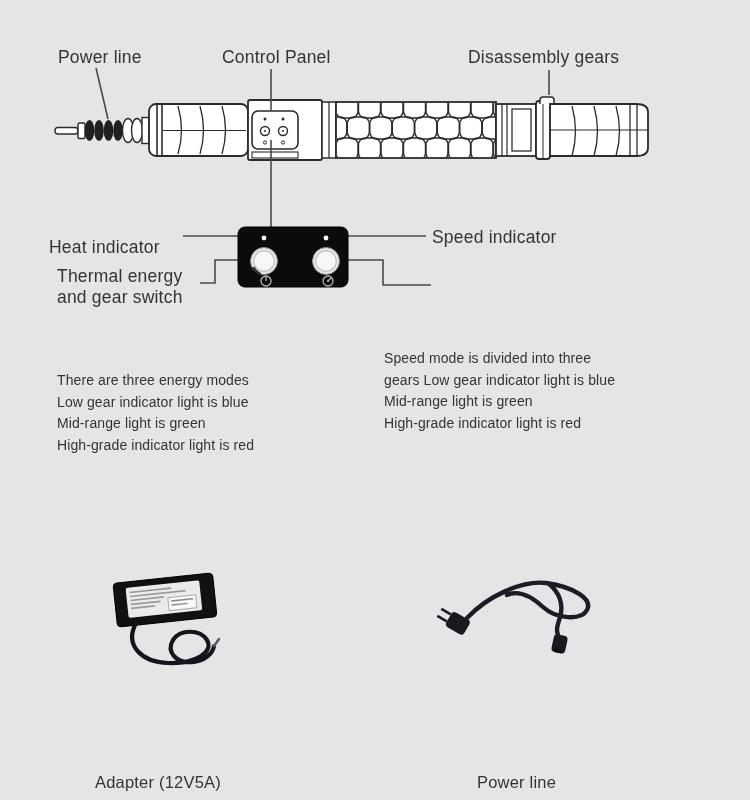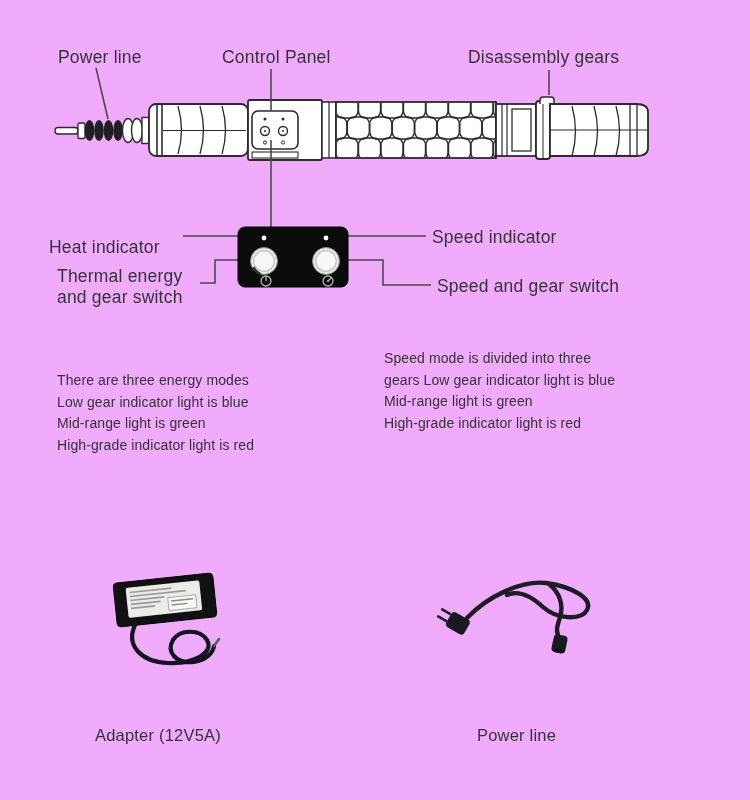--- a/index.html
+++ b/index.html
@@ -1,24 +1,24 @@
 <!DOCTYPE html>
 <html><head>
 <meta charset="utf-8">
 <style>
   html,body{margin:0;padding:0;background:#fff;}
   .canvas{
-    position:relative;width:750px;height:800px;background:#f0abfc;
+    position:relative;width:750px;height:800px;background:#e5e5e5;
     font-family:"Liberation Sans","DejaVu Sans",sans-serif;
     color:#343434;overflow:hidden;
   }
   .lbl{position:absolute;font-size:17.5px;letter-spacing:.2px;white-space:nowrap;color:#343434;}
   .pre{white-space:pre-line;}
   .para{position:absolute;font-size:14px;line-height:21.5px;letter-spacing:.1px;color:#343434;}
-  .cap{position:absolute;font-size:16.5px;letter-spacing:.2px;color:#343434;white-space:nowrap;}
+  .cap{position:absolute;font-size:16.5px;letter-spacing:.2px;color:#343434;white-space:nowrap;margin-top:47px;}
   svg{position:absolute;left:0;top:0;}
 </style>
 </head>
 <body>
 
 <div class="canvas">
 
   <svg width="750" height="800" viewBox="0 0 750 800">
     <defs>
       <rect id="hc" width="22" height="22" rx="6.5" ry="7" fill="none" stroke="#2b2b2b" stroke-width="1.4"></rect>
@@ -192,21 +192,20 @@
   </svg>
 
   <div class="lbl" style="left:58px;top:47px;">Power line</div>
   <div class="lbl" style="left:222px;top:47px;">Control Panel</div>
   <div class="lbl" style="left:468px;top:47px;">Disassembly gears</div>
 
   <div class="lbl" style="left:49px;top:227px;margin-top:10px;">Heat indicator</div>
   <div class="lbl" style="left:432px;top:227px;">Speed indicator</div>
   <div class="lbl pre" style="left:57px;top:266px;line-height:21px;white-space:pre-line;">Thermal energy
 and gear switch</div>
-  <div class="lbl" style="left:437px;top:276px;">Speed and gear switch</div>
 
   <div class="para pre" style="left:57px;top:370px;">There are three energy modes
 Low gear indicator light is blue
 Mid-range light is green
 High-grade indicator light is red</div>
   <div class="para pre" style="left:384px;top:348px;">Speed mode is divided into three
 gears Low gear indicator light is blue
 Mid-range light is green
 High-grade indicator light is red</div>
 

